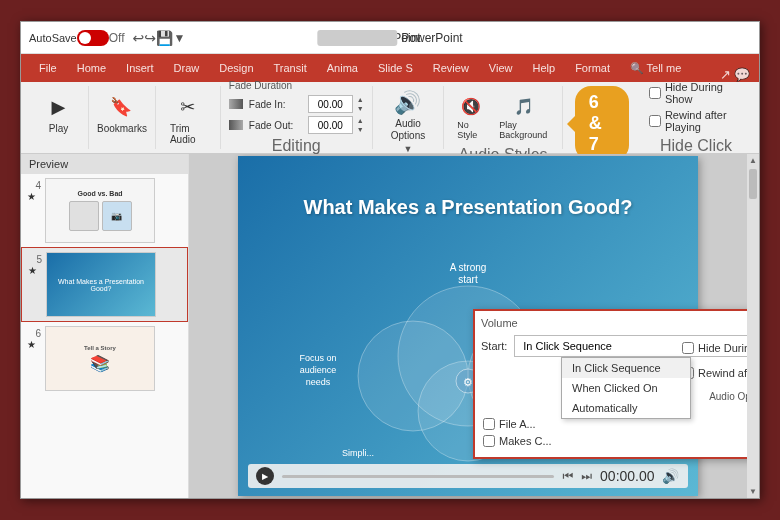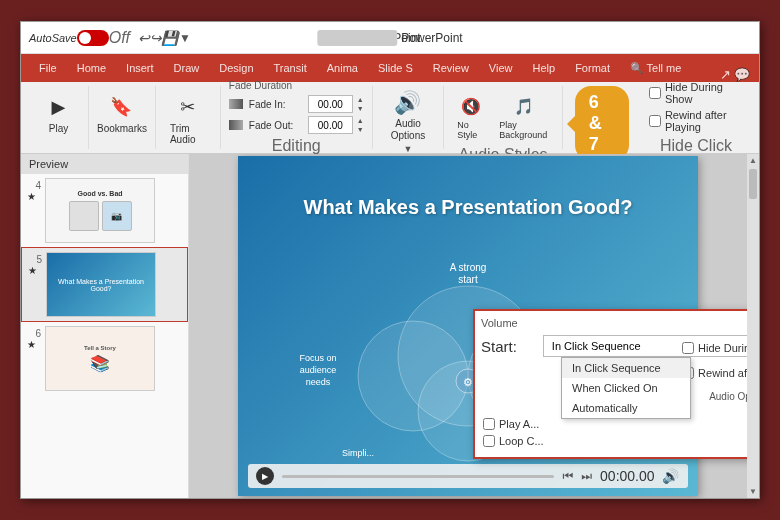--- a/index.html
+++ b/index.html
@@ -30,21 +30,20 @@
       display: flex;
       align-items: center;
       padding: 0 8px;
       border-bottom: 1px solid #ddd;
       gap: 6px;
     }
     .title-bar-left {
       display: flex;
       align-items: center;
       flex: 1;
-      font-style: italic;
     }
     .autosave-label {
       font-size: 11px;
       color: #333;
     }
     .toggle-switch {
       width: 32px;
       height: 16px;
       background: #c00;
       border-radius: 8px;
@@ -406,23 +405,23 @@
       padding: 6px;
       pointer-events: all;
     }
     .start-row {
       display: flex;
       align-items: center;
       gap: 6px;
       margin-bottom: 4px;
     }
     .start-label {
-      font-size: 15px;
-      color: #333;
-      margin-right: 20px;
+      font-size: 11px;
+      color: #333;
+      margin-right: 1px;
     }
     .start-select {
       flex: 1;
       height: 22px;
       border: 1px solid #bbb;
       font-size: 11px;
       background: #fff;
       padding: 2px 4px;
     }
     .checkbox-option {
@@ -494,21 +493,21 @@
 <body>
 
 <div class="window">
 
   <div class="title-bar">
     <div class="title-bar-left">
       <span class="autosave-label">AutoSave</span>
       <div class="toggle-switch">
         <div class="toggle-knob"></div>
       </div>
-      <span style="font-size:16px;color:#666;">Off</span>
+      <span style="font-size:12px;color:#666;">Off</span>
       <span style="margin-left:8px;font-size:14px;color:#555;">↩</span>
       <span style="font-size:14px;color:#555;">↪</span>
       <span style="font-size:14px;color:#555;">💾</span>
       <span style="font-size:12px;color:#555;">▼</span>
     </div>
     <span class="title-bar-title">PowerPoint</span>
     <div style="position:absolute;left:50%;transform:translateX(-50%);display:flex;gap:4px;align-items:center;">
       <span style="background:#ccc;width:80px;height:16px;display:inline-block;border-radius:3px;"></span>
       <span style="font-size:12px;color:#333;">PowerPoint</span>
     </div>
@@ -725,25 +724,25 @@
             <div class="start-menu">
               <div class="start-menu-item selected">In Click Sequence</div>
               <div class="start-menu-item">When Clicked On</div>
               <div class="start-menu-item">Automatically</div>
             </div>
           </div>
 
           <div style="margin-top:60px;">
             <label class="checkbox-option">
               <input type="checkbox" style="">
-              <span>Play A...</span>
+              <span>File A...</span>
             </label>
             <label class="checkbox-option">
               <input type="checkbox" style="">
-              <span>Loop C...</span>
+              <span>Makes C...</span>
             </label>
           </div>
 
           <div style="position:absolute;right:10px;top:30px;display:flex;flex-direction:column;gap:8px;">
             <label class="checkbox-option">
               <input type="checkbox" style="">
               <span>Hide During Show</span>
             </label>
             <label class="checkbox-option">
               <input type="checkbox" style="">

